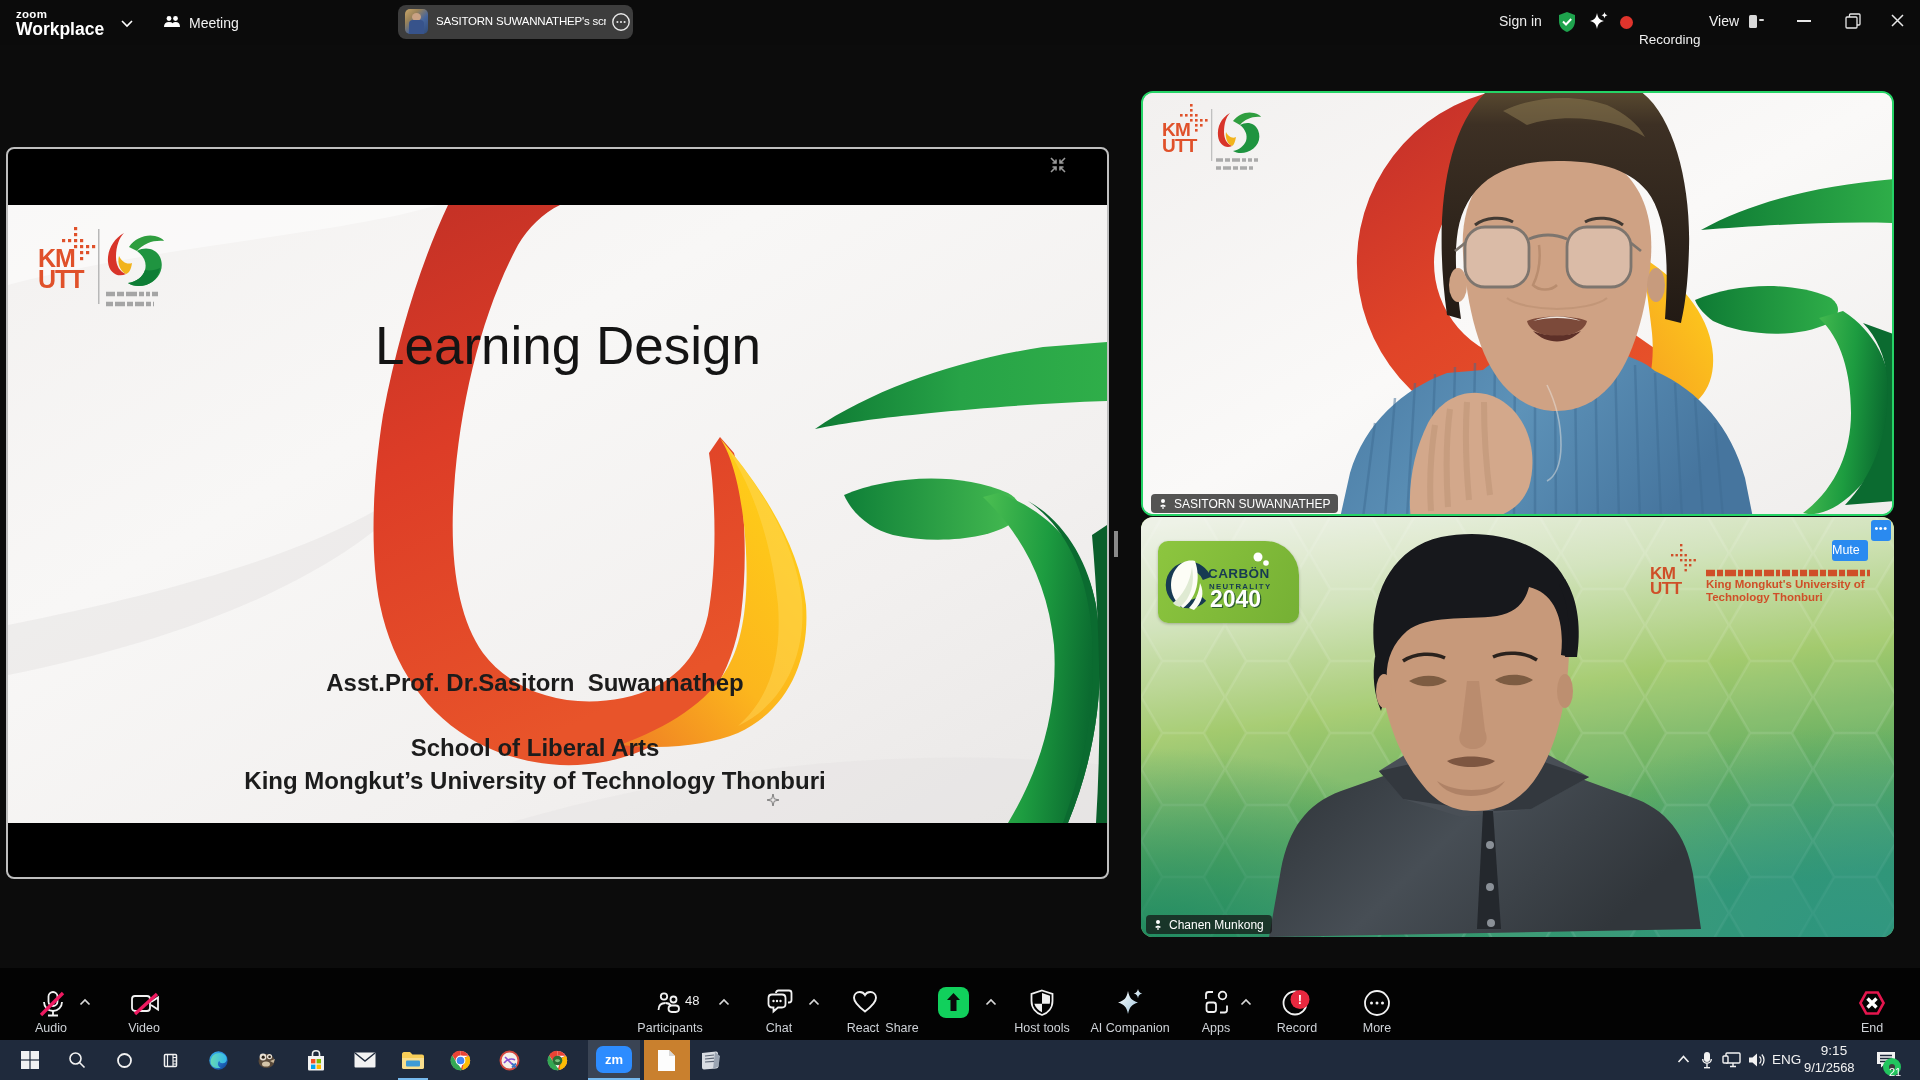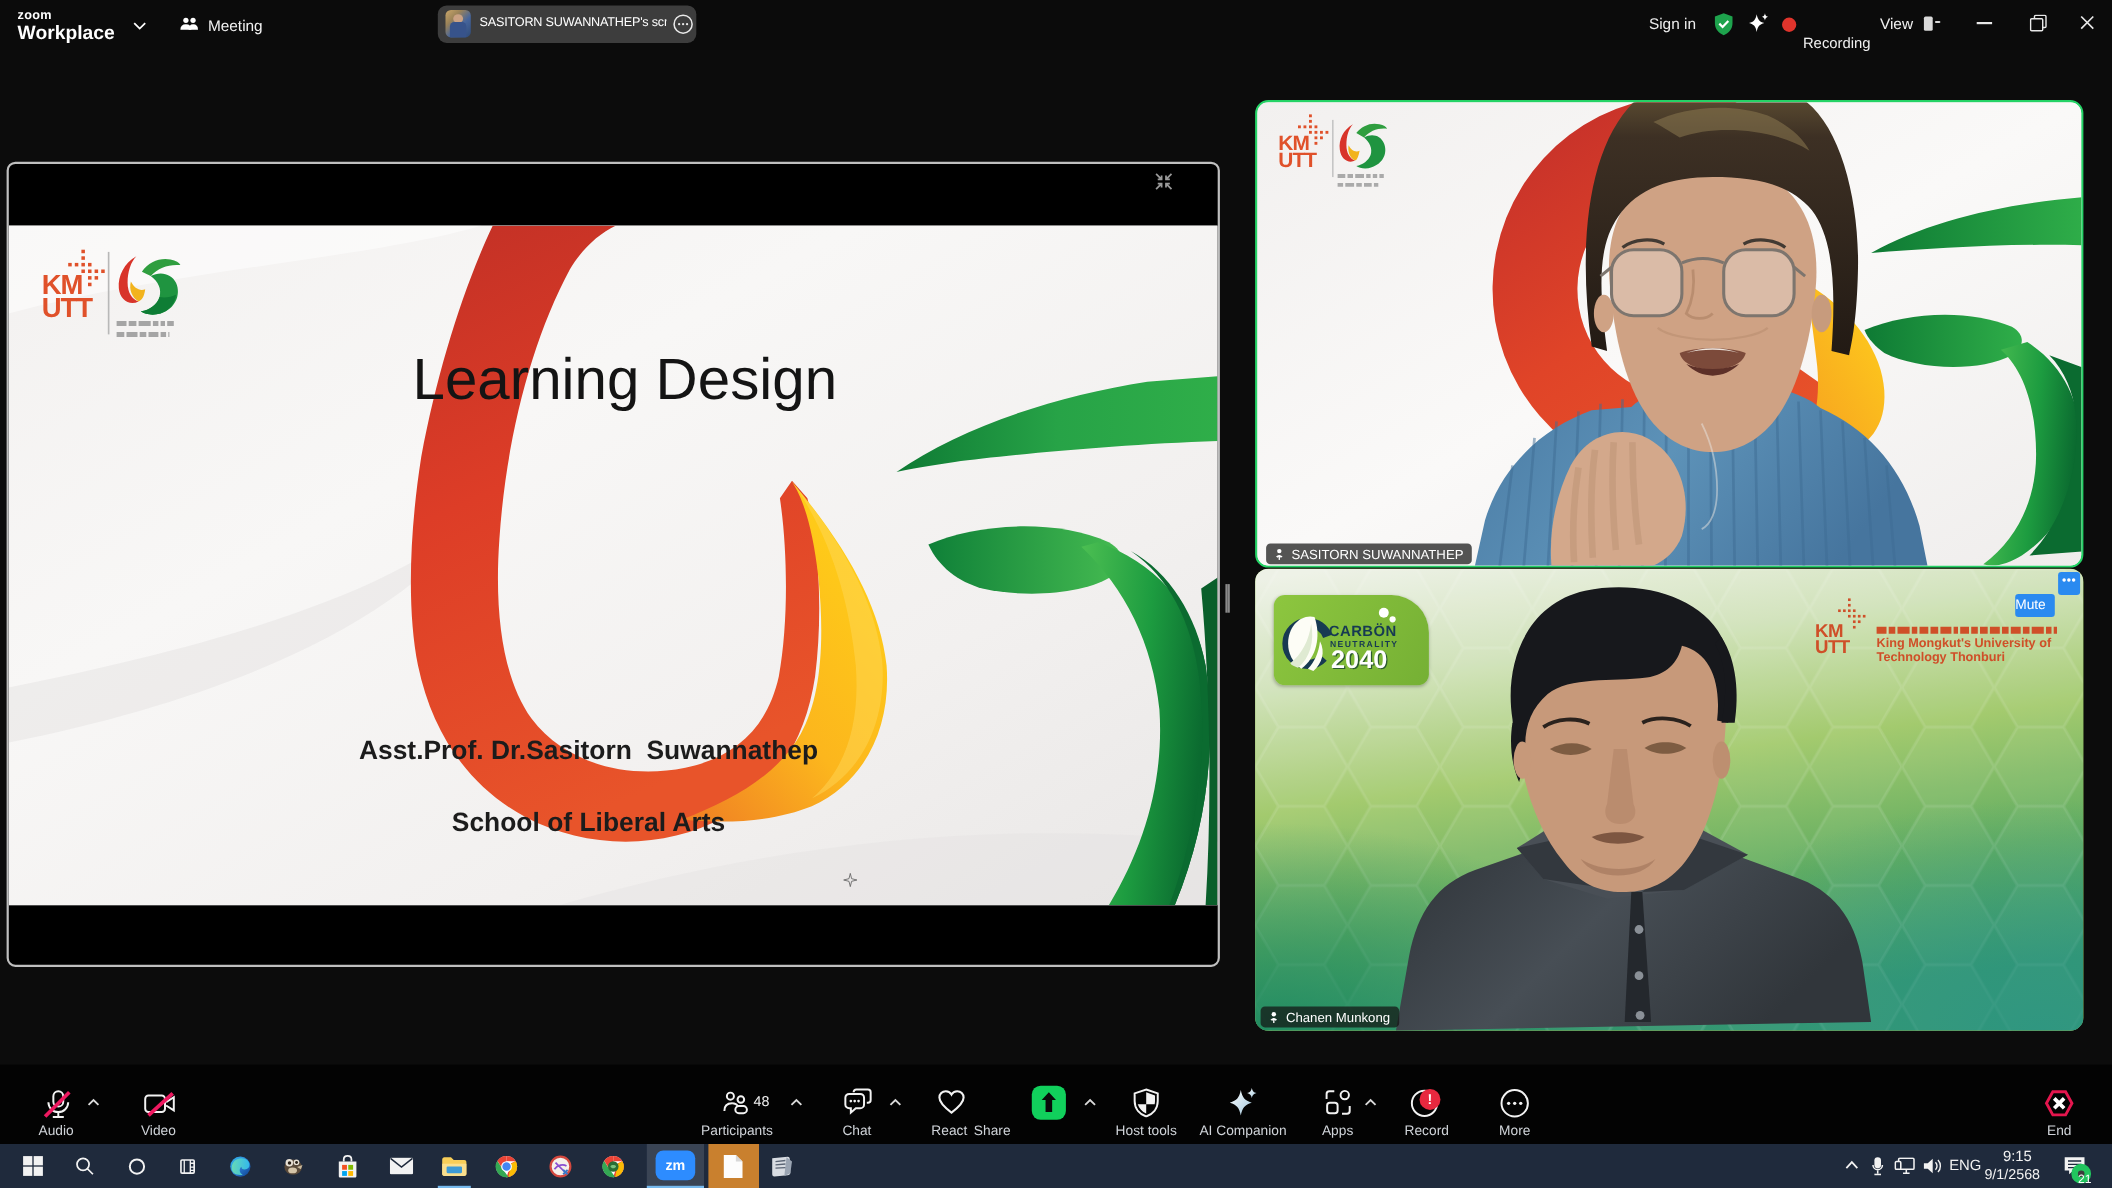--- a/index.html
+++ b/index.html
@@ -64,20 +64,21 @@
         <path d="M807 224 C865 184 950 155 1035 142 L1099 137 L1099 196 C1008 199 905 209 860 215 C840 218 820 221 807 224 Z" fill="url(#grnA)"></path>
         <path d="M836 290 C880 271 950 266 1000 288 C1014 296 1016 308 1004 318 C980 335 925 339 885 330 C863 324 845 310 836 290 Z" fill="url(#grnB)"></path>
         <path d="M975 292 C1015 330 1040 380 1046 440 C1050 500 1035 560 1000 618 L1060 618 C1090 545 1098 470 1088 400 C1078 345 1040 305 990 288 Z" fill="url(#grnC)"></path>
         <path d="M1060 618 C1090 545 1098 470 1088 400 C1080 355 1055 315 1020 296 C1055 320 1075 360 1082 410 C1090 475 1082 545 1055 618 Z" fill="#0b6b30"></path>
         <path d="M1084 330 C1092 420 1094 520 1088 618 L1099 618 L1099 320 Z" fill="#0a5f2b"></path>
 
       </svg>
       <div class="abs" style="left:0; top:110px; width:1120px; text-align:center; font-size:53px; color:#141414; letter-spacing:0px;">Learning Design</div>
       <div class="abs" style="left:0; top:464px; width:1054px; text-align:center; font-size:24px; font-weight:bold; color:#1c1c1c;">Asst.Prof. Dr.Sasitorn&nbsp; Suwannathep</div>
       <div class="abs" style="left:0; top:529px; width:1054px; text-align:center; font-size:24px; font-weight:bold; color:#1c1c1c;">School of Liberal Arts</div>
+      <div class="abs" style="left:0; top:562px; width:1054px; text-align:center; font-size:24px; font-weight:bold; color:#1c1c1c;">King Mongkut’s University of Technology Thonburi</div>
       <svg class="abs" style="left:28px; top:20px;" width="135" height="85" viewBox="0 0 135 85">
         <g fill="#e0512a">
           <rect x="38" y="2" width="3.2" height="3.2"></rect>
             <rect x="38" y="8" width="3.2" height="3.2"></rect>
           <rect x="26" y="14" width="3.2" height="3.2"></rect>
             <rect x="32" y="14" width="3.2" height="3.2"></rect>
             <rect x="38" y="14" width="3.2" height="3.2"></rect>
             <rect x="44" y="14" width="3.2" height="3.2"></rect>
           <rect x="38" y="20" width="3.2" height="3.2"></rect>
             <rect x="44" y="20" width="3.2" height="3.2"></rect>

